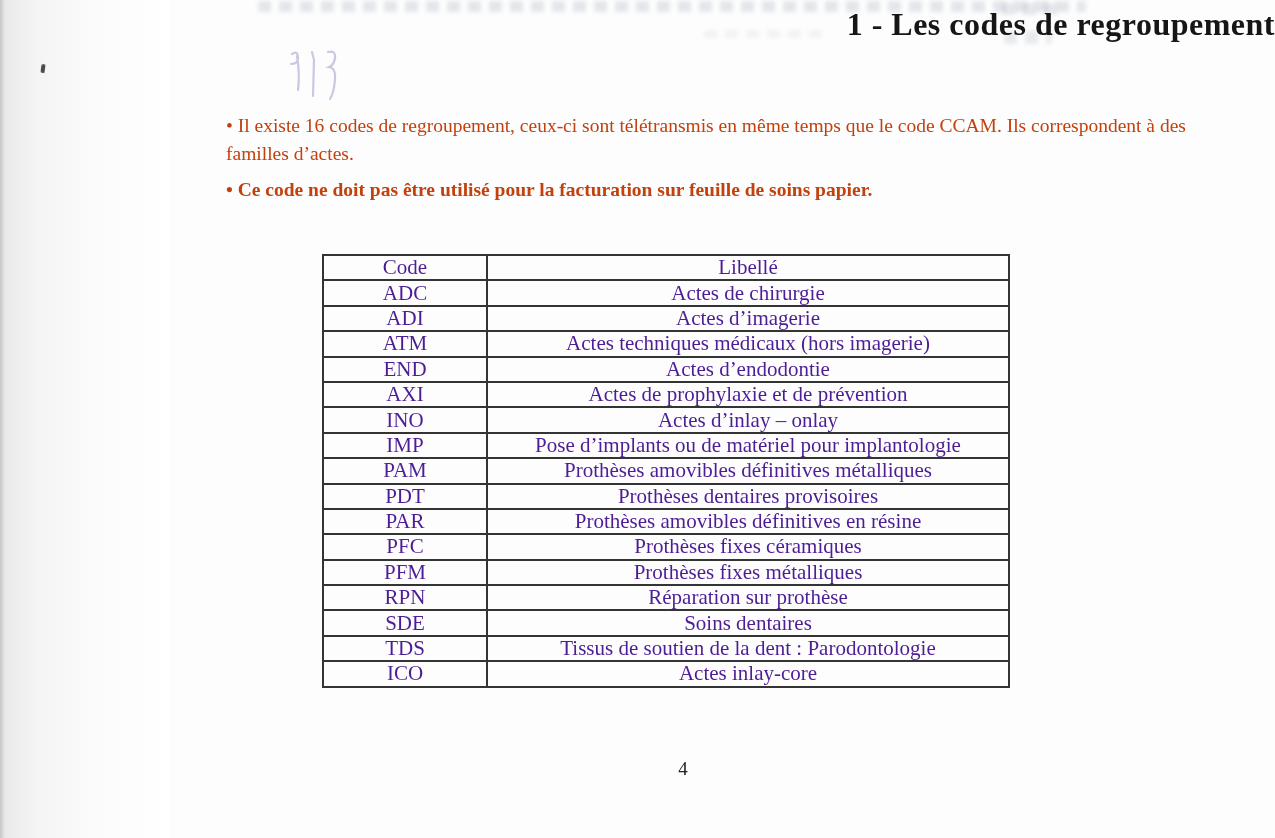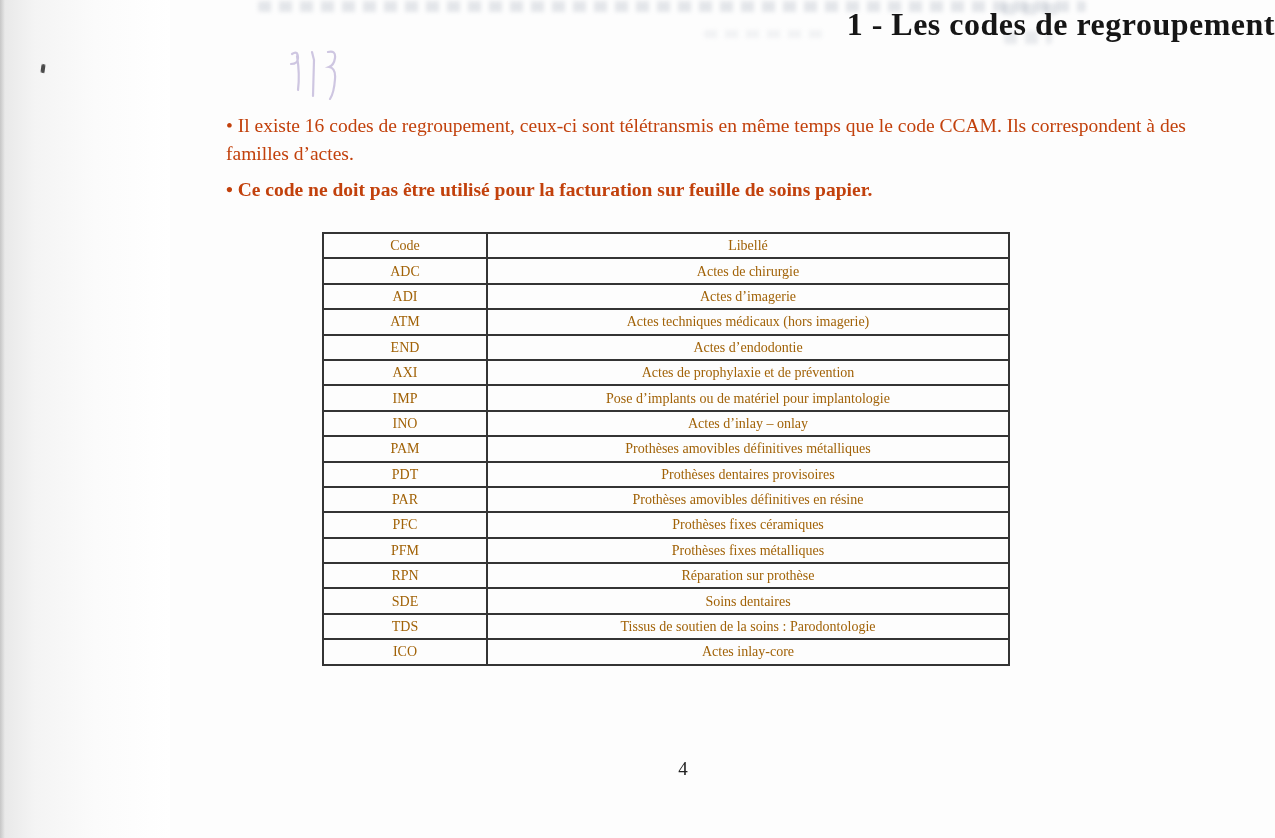--- a/index.html
+++ b/index.html
@@ -41,26 +41,26 @@
     font-size:32px;font-weight:700;letter-spacing:.5px;
     color:#161616;
   }
   .para{
     position:absolute;left:226px;width:965px;margin:0;
     font-size:19.5px;line-height:28px;color:#c2410c;
   }
   .para-1{top:112px;}
   .para-2{top:176px;font-weight:700;}
   .codes-table{
-    position:absolute;left:322px;top:232px;
+    position:absolute;left:322px;top:254px;
     border-collapse:collapse;
     width:688px;
     table-layout:fixed;
-    font-size:14px;
-    color:#a16207;
+    font-size:21px;
+    color:#4c1d95;
   }
   .codes-table th,.codes-table td{
     border:2px solid #343434;
     height:23.4px;
     padding:0;
     line-height:23px;
     font-weight:400;
     box-shadow:0 0 0 .4px #6a6a6a;
   }
   .col-code{width:162px;}
@@ -119,26 +119,26 @@
   </tr>
         <tr>
     <td class="cell-code">END</td>
     <td class="cell-libelle">Actes d’endodontie</td>
   </tr>
         <tr>
     <td class="cell-code">AXI</td>
     <td class="cell-libelle">Actes de prophylaxie et de prévention</td>
   </tr>
         <tr>
+    <td class="cell-code">INO</td>
+    <td class="cell-libelle">Actes d’inlay – onlay</td>
+  </tr>
+        <tr>
     <td class="cell-code">IMP</td>
     <td class="cell-libelle">Pose d’implants ou de matériel pour implantologie</td>
-  </tr>
-        <tr>
-    <td class="cell-code">INO</td>
-    <td class="cell-libelle">Actes d’inlay – onlay</td>
   </tr>
         <tr>
     <td class="cell-code">PAM</td>
     <td class="cell-libelle">Prothèses amovibles définitives métalliques</td>
   </tr>
         <tr>
     <td class="cell-code">PDT</td>
     <td class="cell-libelle">Prothèses dentaires provisoires</td>
   </tr>
         <tr>
@@ -156,21 +156,21 @@
         <tr>
     <td class="cell-code">RPN</td>
     <td class="cell-libelle">Réparation sur prothèse</td>
   </tr>
         <tr>
     <td class="cell-code">SDE</td>
     <td class="cell-libelle">Soins dentaires</td>
   </tr>
         <tr>
     <td class="cell-code">TDS</td>
-    <td class="cell-libelle">Tissus de soutien de la soins : Parodontologie</td>
+    <td class="cell-libelle">Tissus de soutien de la dent : Parodontologie</td>
   </tr>
         <tr>
     <td class="cell-code">ICO</td>
     <td class="cell-libelle">Actes inlay-core</td>
   </tr>
       </tbody>
   </table>
 
   <div class="page-number">4</div>
 </div>

